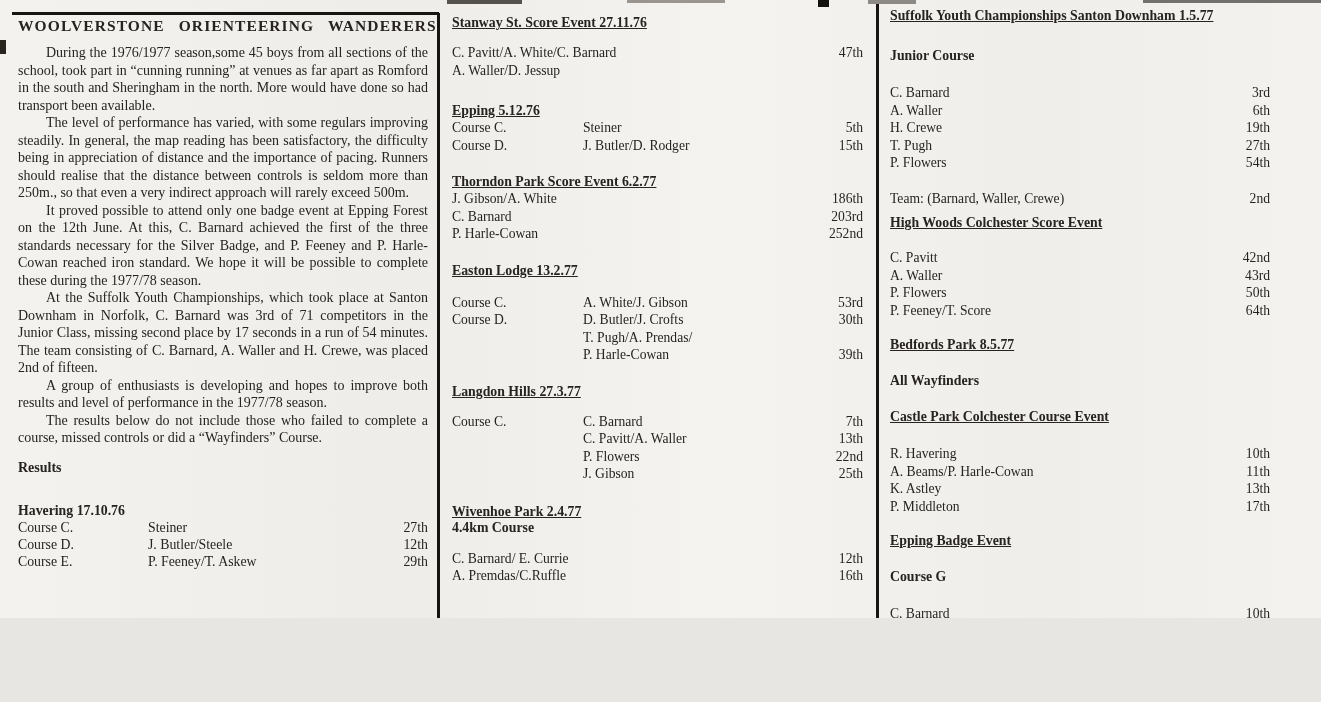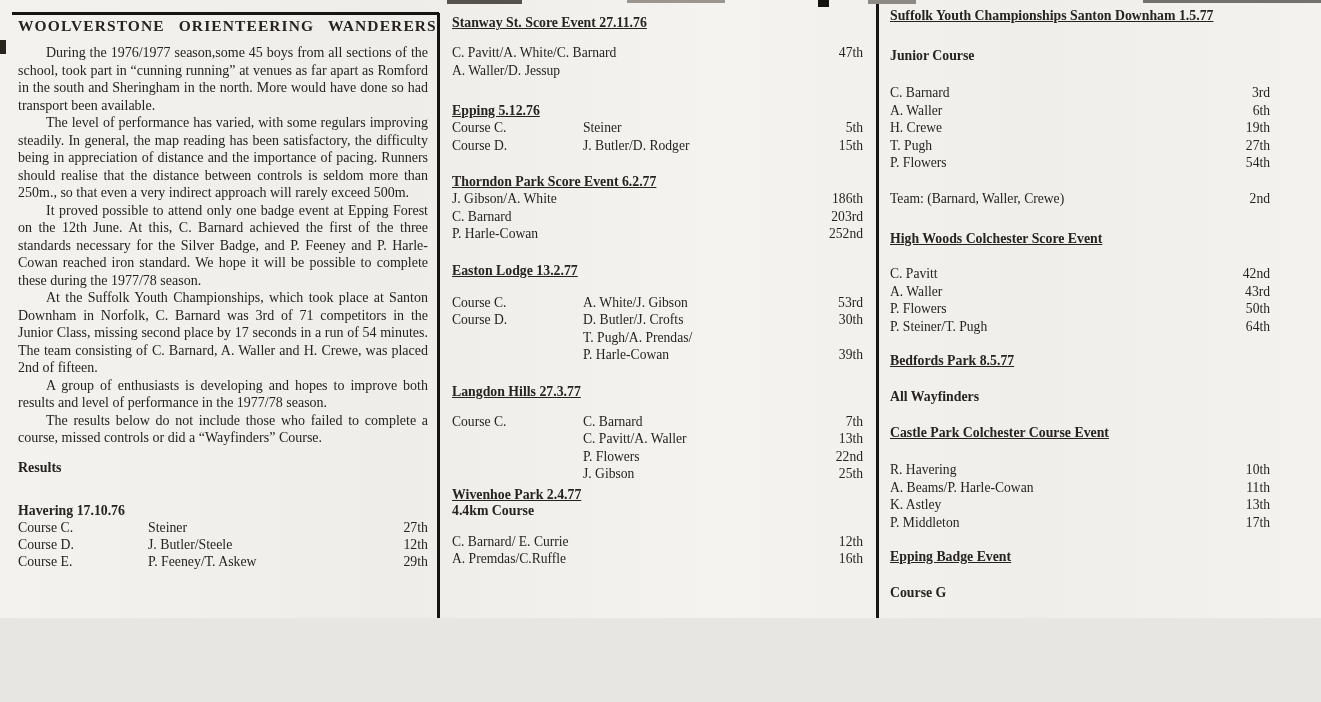--- a/index.html
+++ b/index.html
@@ -45,22 +45,22 @@
   .sec-sub{font-size:13.8px;font-weight:700;line-height:16px;}
   .row{display:grid;font-size:13.6px;line-height:17.5px;}
   .row .pos{text-align:right;}
   .course-row{grid-template-columns:131px 1fr 72px;}
   .name-row{grid-template-columns:1fr 72px;}
   .col-left .course-row{grid-template-columns:130px 1fr 60px;}
   .col-left .row{line-height:17px;font-size:13.8px;}
   .col-right .name-row{grid-template-columns:1fr 64px;}
   
   .mb13{margin-bottom:13px;} .mb14{margin-bottom:14px;} .mb15{margin-bottom:15px;}
-  .mt16{margin-top:24px;} .mt18{margin-top:18px;} .mt20{margin-top:20px;}
-  .mt21{margin-top:4px;} .mt24{margin-top:24px;}
+  .mt16{margin-top:8px;} .mt18{margin-top:18px;} .mt20{margin-top:20px;}
+  .mt21{margin-top:21px;} .mt24{margin-top:24px;}
   .havering-head{margin-top:26px;font-size:13.8px;font-weight:700;line-height:17px;}
 </style>
 </head>
 <body>
 
 <div class="page">
 
   <div class="title-rule"></div>
   <div class="vline v1"></div>
   <div class="vline v2"></div>
@@ -251,21 +251,21 @@
         </div>
         <div class="row name-row">
           <span class="names">A. Waller</span>
           <span class="pos">43rd</span>
         </div>
         <div class="row name-row">
           <span class="names">P. Flowers</span>
           <span class="pos">50th</span>
         </div>
         <div class="row name-row">
-          <span class="names">P. Steiner/T. Pugh</span>
+          <span class="names">P. Feeney/T. Score</span>
           <span class="pos">64th</span>
         </div>
       </div>
     </div>
 
     <div class="mt18">
       <div class="sec-head">Bedfords Park 8.5.77</div>
       <div class="sec-sub mt20">All Wayfinders</div>
     </div>
 

